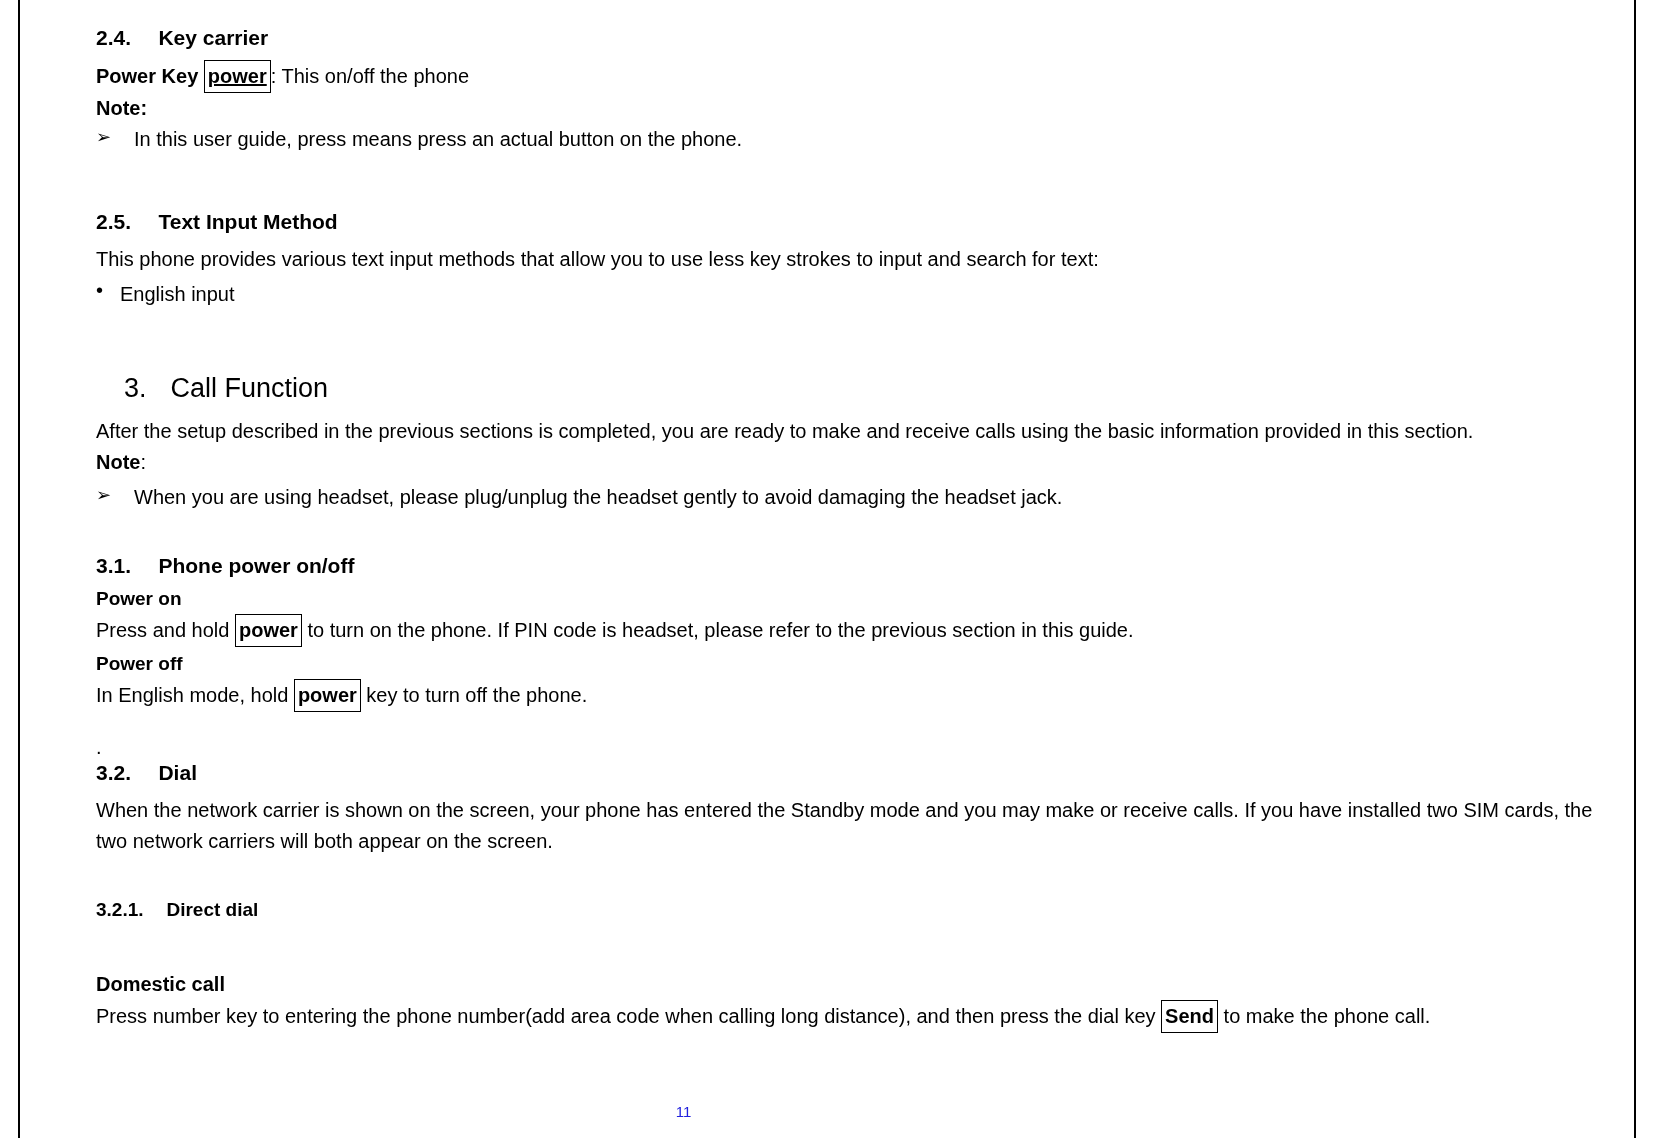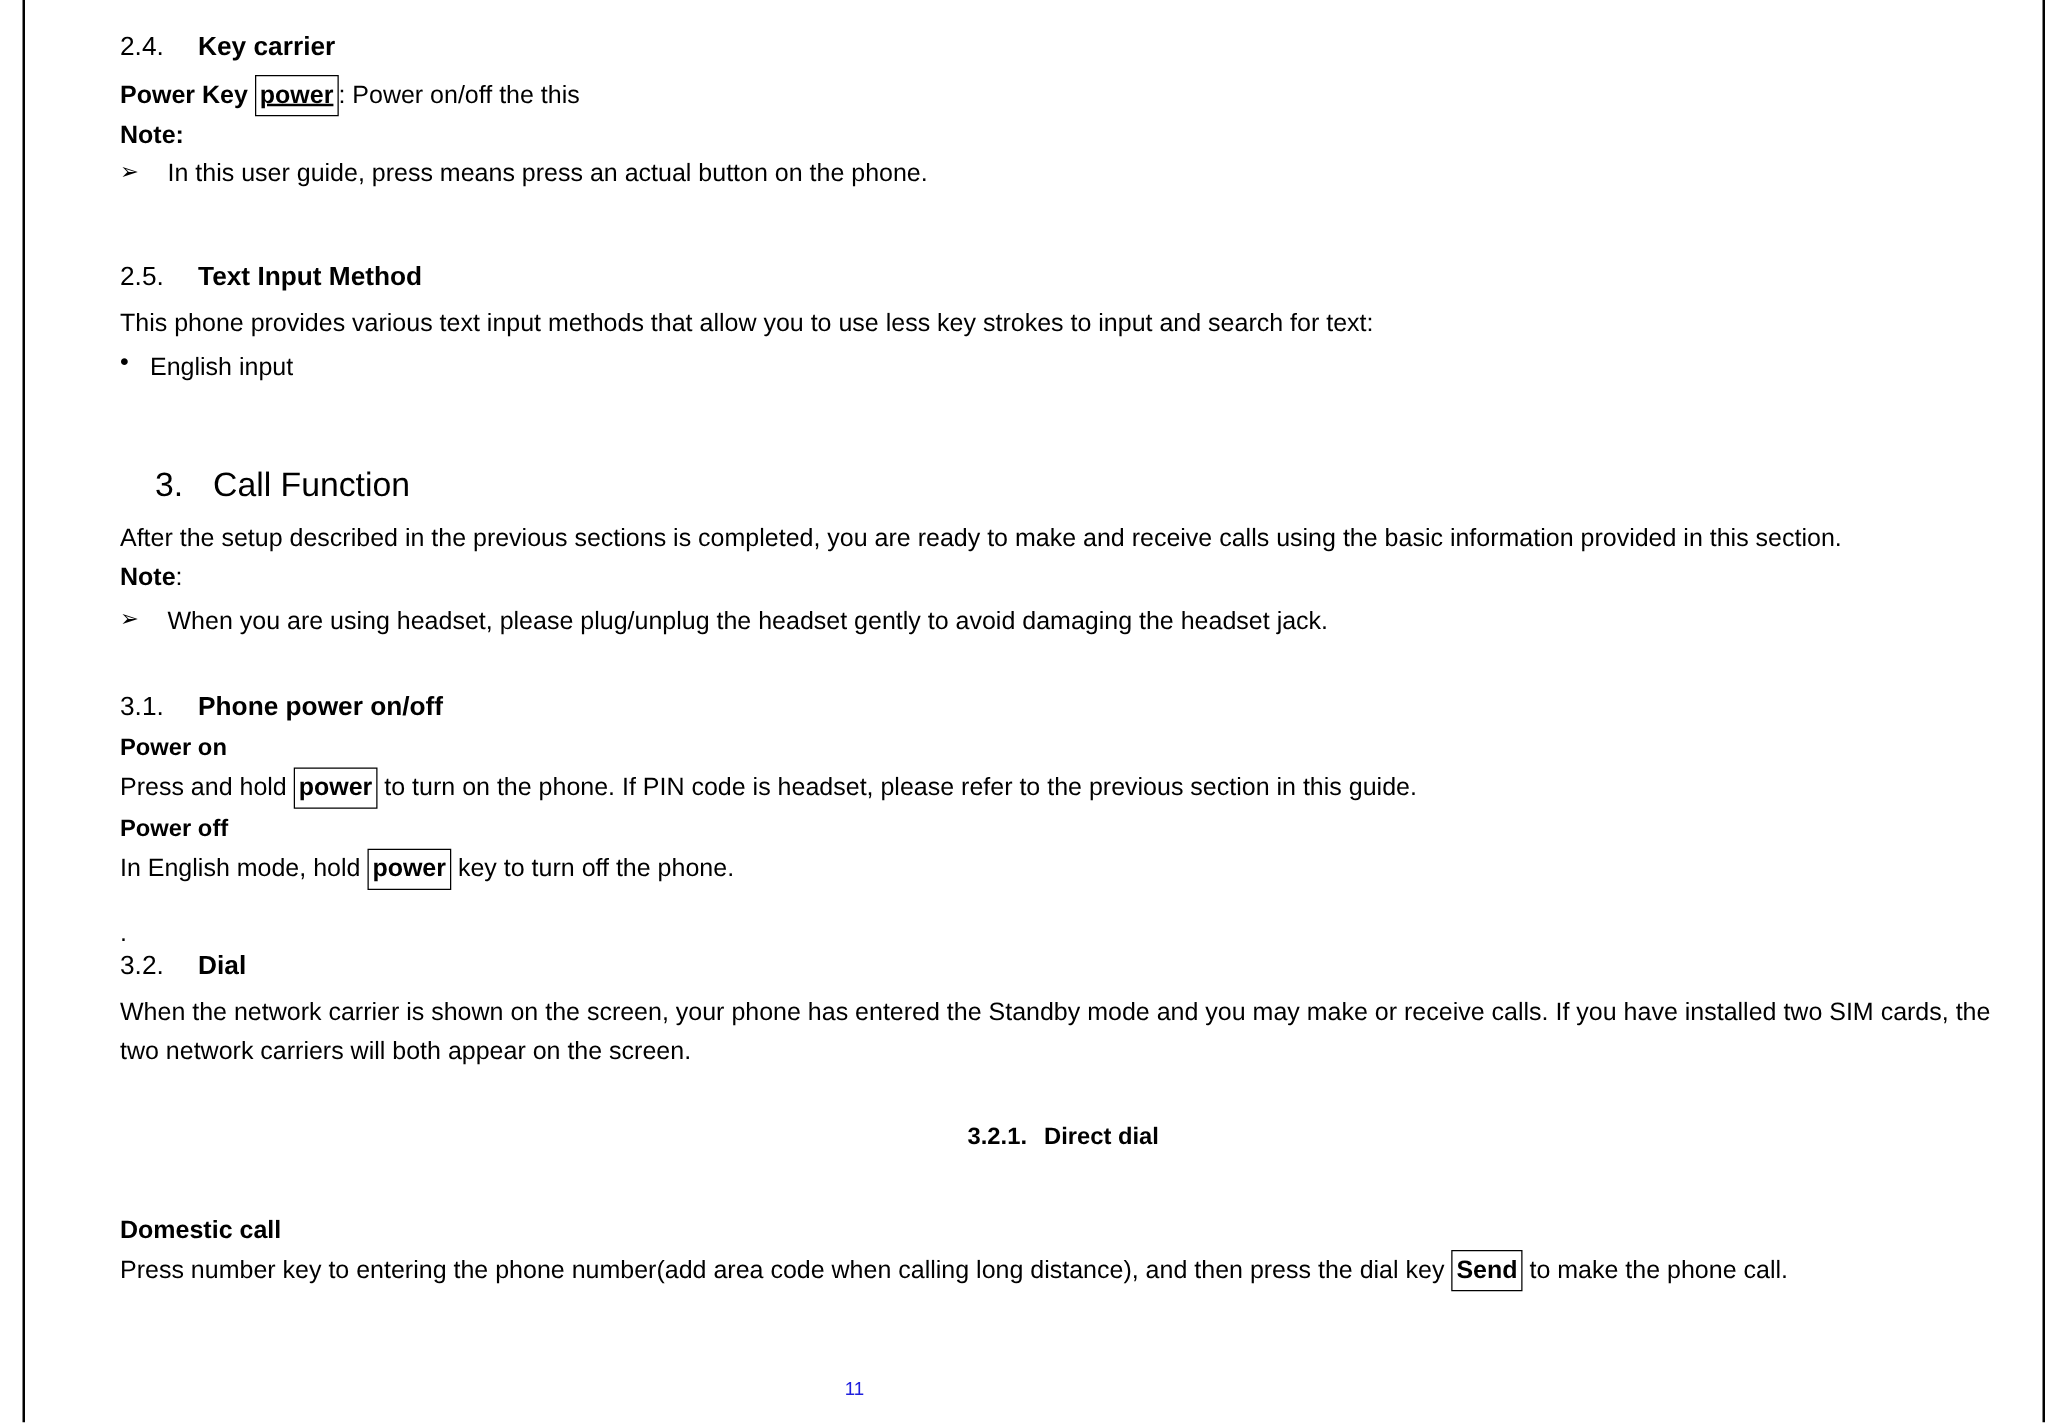--- a/index.html
+++ b/index.html
@@ -24,21 +24,21 @@
       border-right: 2px solid #000;
     }
     .content {
       position: absolute;
       left: 96px;
       top: 26px;
       width: 1500px;
       color: #000;
     }
     .section-num {
-      font-weight: normal;
+      font-weight: bold;
       font-size: 21px;
       display: inline-block;
       width: 58px;
     }
     .section-title {
       font-weight: bold;
       font-size: 21px;
     }
     .heading-row {
       margin-bottom: 10px;
@@ -111,21 +111,20 @@
     .h1-title {
       font-size: 27px;
     }
     .sub-bold {
       font-weight: bold;
       font-size: 19px;
       margin-bottom: 4px;
     }
     .subsub-row {
       margin-bottom: 10px;
-      text-align: center;
     }
     .subsub-num {
       font-weight: bold;
       font-size: 19px;
       display: inline-block;
       width: 66px;
     }
     .subsub-title {
       font-weight: bold;
       font-size: 19px;
@@ -150,21 +149,21 @@
 
 <div class="page-border"></div>
 
 <div class="content">
 
   <div class="heading-row">
     <span class="section-num">2.4.</span>
     <span class="section-title">Key carrier</span>
   </div>
   <div class="body-text">
-    <span class="bold">Power Key </span><span class="key-box">power</span><span>: Power on/off the this</span>
+    <span class="bold">Power Key </span><span class="key-box">power</span><span>: This on/off the phone</span>
   </div>
   <div class="note-label">Note:</div>
   <div class="bullet-row">
     <span class="arrow-bullet">➢</span>
     <span class="bullet-text">In this user guide, press means press an actual button on the phone.</span>
   </div>
 
   <div class="spacer-lg"></div>
 
   <div class="heading-row">

